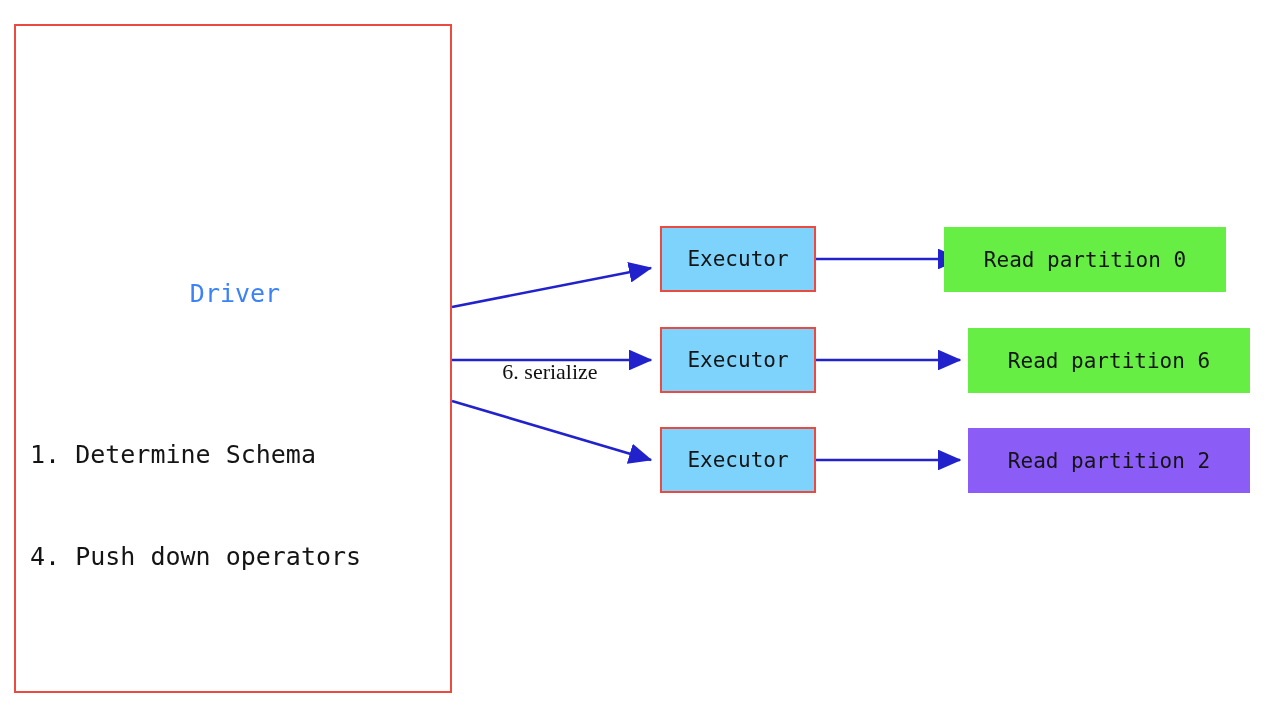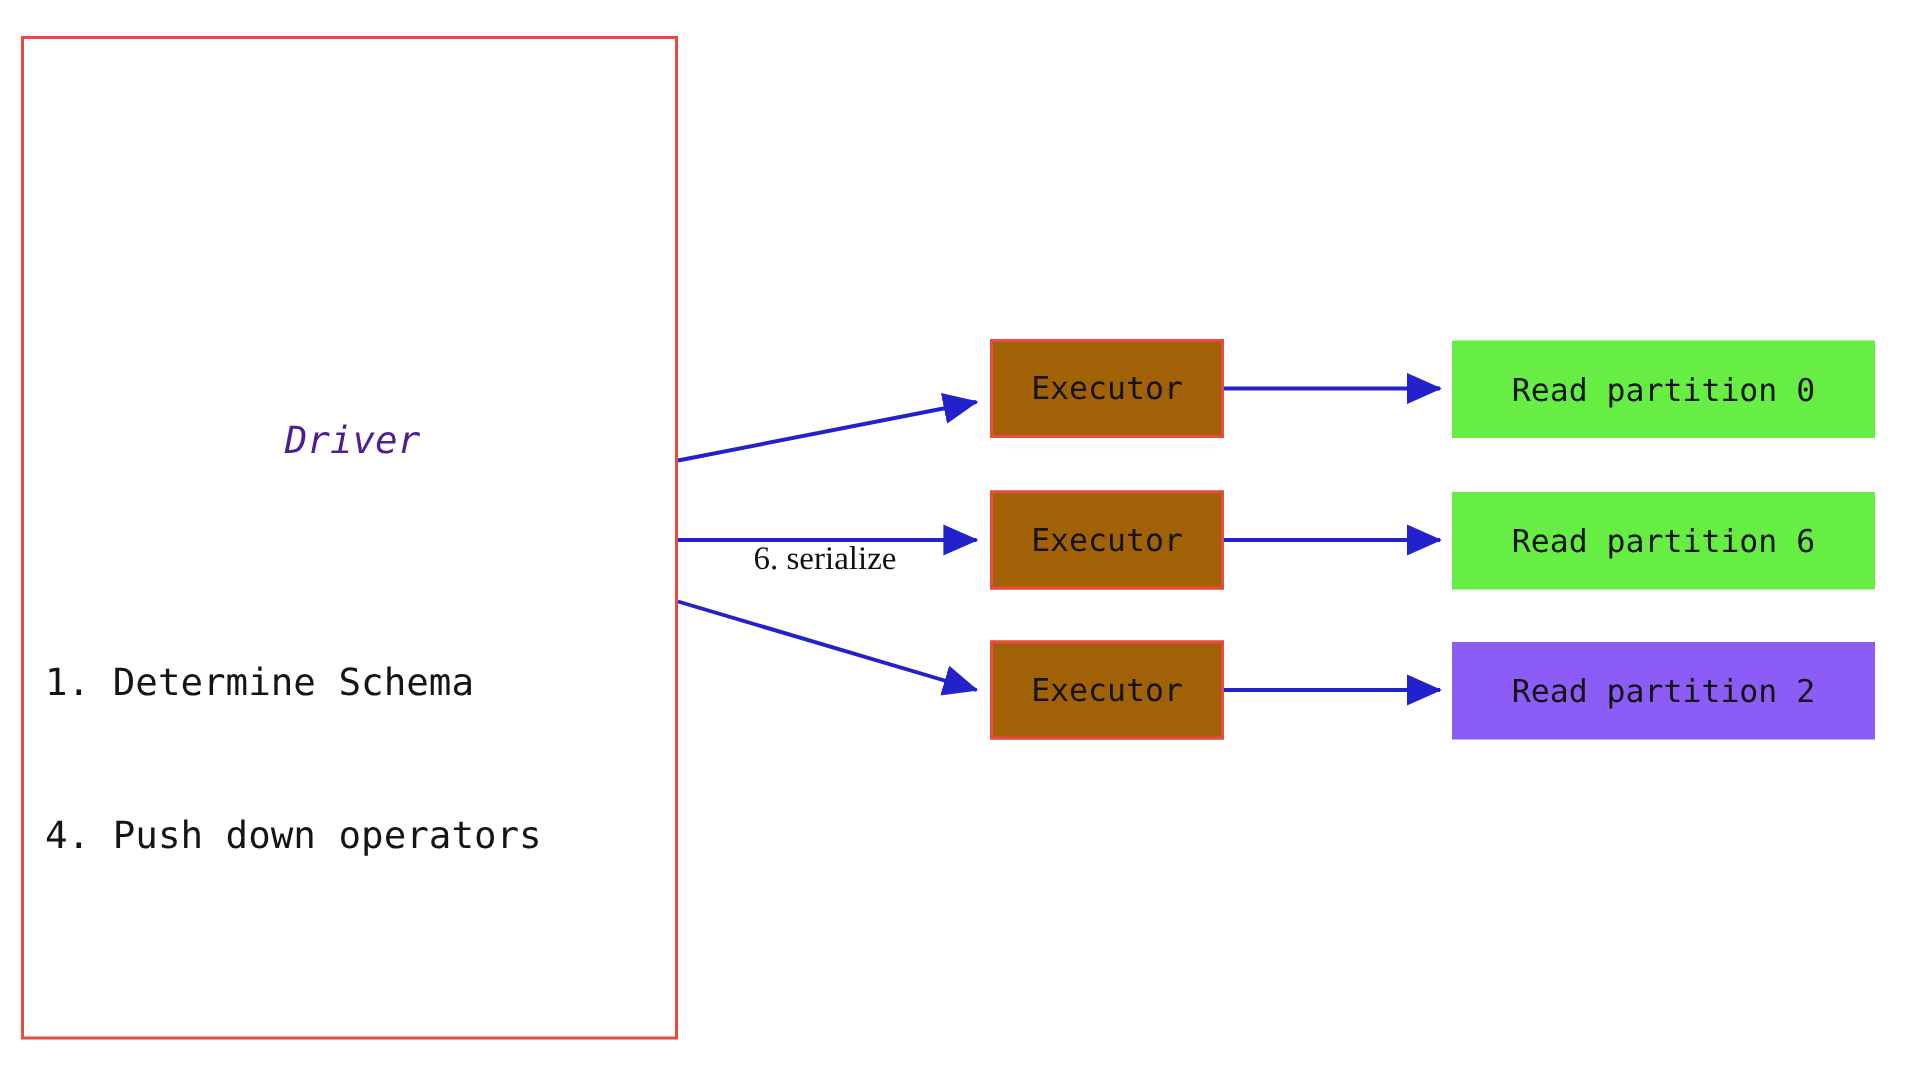--- a/index.html
+++ b/index.html
@@ -35,24 +35,23 @@
     background: transparent;
   }
   .driver-title {
     position: absolute;
     left: 0;
     top: 253px;
     width: 438px;
     text-align: center;
     font-family: "DejaVu Sans Mono", "Liberation Mono", monospace;
     font-size: 25px;
-    color: #4c1d95;
+    color: #3b82f6;
     letter-spacing: 0px;
     white-space: pre;
-    font-style: italic;
   }
   .driver-list {
     position: absolute;
     left: 14px;
     top: 340px;
     width: 420px;
     font-family: "DejaVu Sans Mono", "Liberation Mono", monospace;
     font-size: 25px;
     line-height: 26px;
     color: #141414;
@@ -63,21 +62,21 @@
     margin-top: 24px;
   }
 
   
   .exec-box {
     position: absolute;
     width: 156px;
     height: 66px;
     border: 2px solid #ea4a3f;
     box-sizing: border-box;
-    background: #a16207;
+    background: #7dd3fc;
     display: flex;
     align-items: center;
     justify-content: center;
     font-family: "DejaVu Sans Mono", "Liberation Mono", monospace;
     font-size: 21px;
     color: #141414;
     white-space: pre;
   }
   .exec-0 { left: 660px; top: 226px; }
   .exec-1 { left: 660px; top: 327px; }
@@ -90,21 +89,21 @@
     height: 65px;
     box-sizing: border-box;
     display: flex;
     align-items: center;
     justify-content: center;
     font-family: "DejaVu Sans Mono", "Liberation Mono", monospace;
     font-size: 21px;
     color: #141414;
     white-space: pre;
   }
-  .green-0 { left: 968px; top: 227px; }
+  .green-0 { left: 944px; top: 227px; }
   .green-1 { left: 968px; top: 328px; }
   .green-2 { left: 968px; top: 428px; }
 
   
   .arrow-label {
     position: absolute;
     font-family: "Liberation Serif", "DejaVu Serif", serif;
     font-size: 22px;
     line-height: 25px;
     color: #111111;

